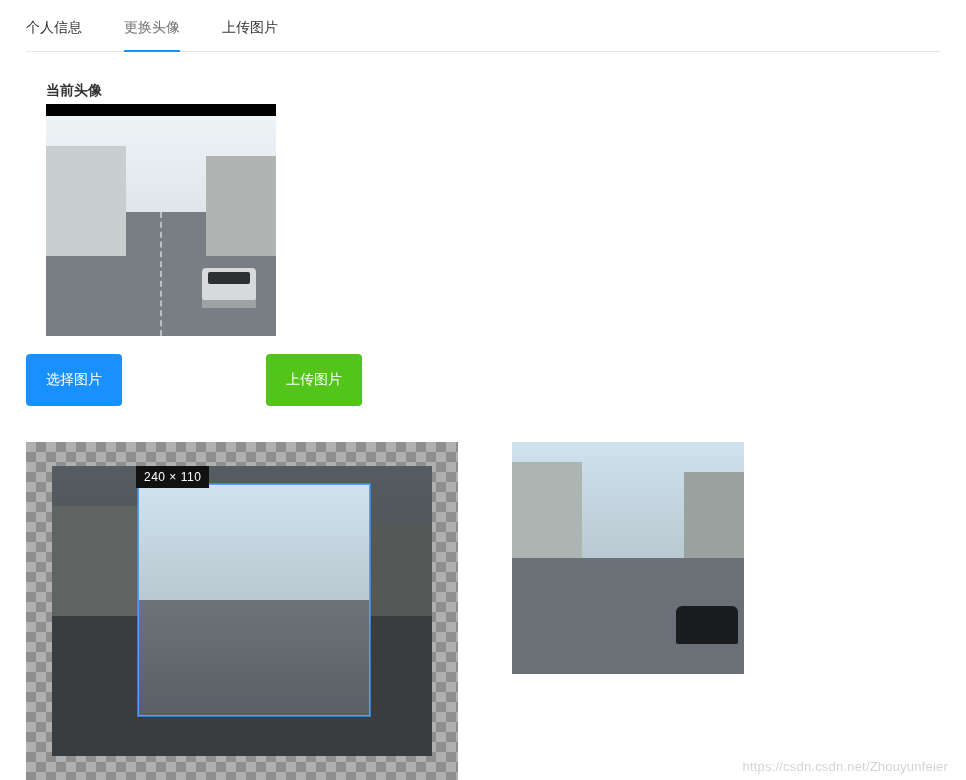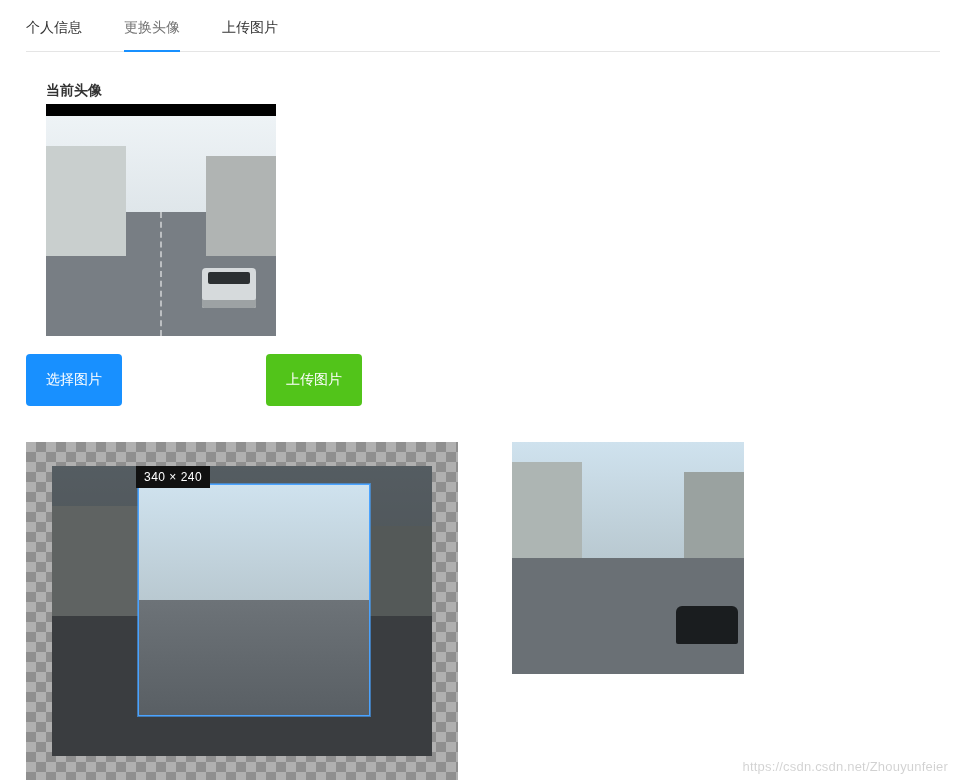--- a/index.html
+++ b/index.html
@@ -229,21 +229,21 @@
       </div>
     </div>
 
     <div class="btn-row">
       <button class="btn btn-primary">选择图片</button>
       <button class="btn btn-success">上传图片</button>
     </div>
 
     <div class="crop-row">
       <div class="cropper">
-        <div class="crop-size-badge">340 × 240</div>
+        <div class="crop-size-badge">240 × 110</div>
         <div class="cropper-inner">
           <div class="bldg-l"></div>
           <div class="bldg-r"></div>
           <div class="road"></div>
         </div>
         <div class="crop-box">
           <div class="clear"></div>
         </div>
       </div>
 

